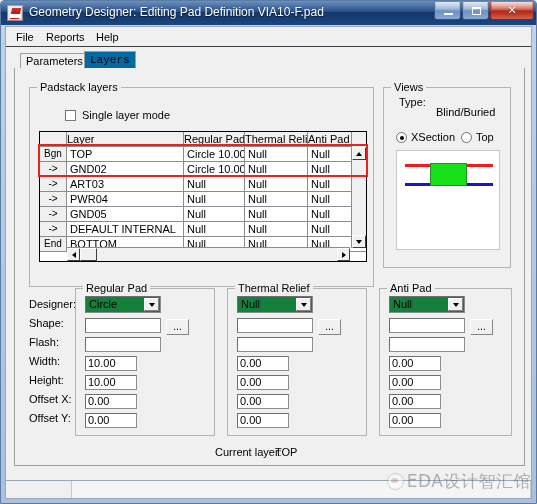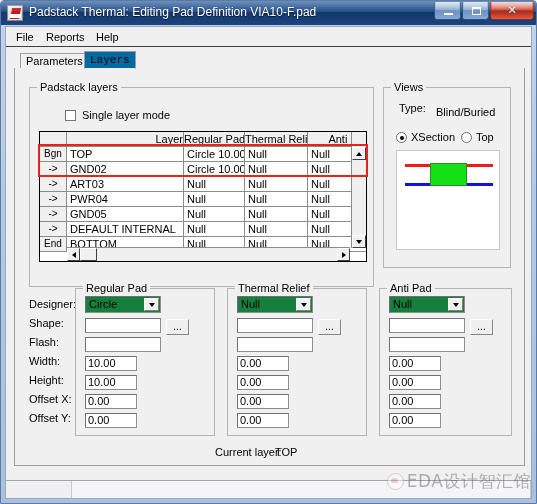--- a/index.html
+++ b/index.html
@@ -258,21 +258,21 @@
     background: #f0f0f0;
     border-bottom: 1px solid #8c8c8c;
     box-sizing: border-box;
   }
   .hcell {
     position: absolute;
     top: 0;
     height: 14px;
     line-height: 14px;
     font-size: 11px;
-    text-align: right;
+    text-align: left;
     border-right: 1px solid #8c8c8c;
     box-sizing: border-box;
     background: #f0f0f0;
     color: #000;
     overflow: hidden;
     white-space: nowrap;
   }
   .grow {
     position: absolute;
     left: 0;
@@ -518,21 +518,21 @@
 
 <div id="app">
 
   <div class="win-frame"></div>
 
   <div class="titlebar">
     <div class="title-icon">
       <div class="mark"></div>
       <div class="mark2"></div>
     </div>
-    <div class="title-text">Padstack Thermal: Editing Pad Definition VIA10-F.pad</div>
+    <div class="title-text">Geometry Designer: Editing Pad Definition VIA10-F.pad</div>
 
     <div class="winbtns">
       <div class="wbtn">
         <div class="gl"></div>
           <div class="min-bar"></div>
       </div>
       <div class="wbtn">
         <div class="gl"></div>
           <div class="max-sq"></div>
       </div>
@@ -650,21 +650,21 @@
             </div>
           </div>
         </div>
 
         <div class="annot-rect" style="left:8px; top:56px; width:330px; height:33px;"></div>
       </div>
 
       <div class="group" style="left:368px; top:19px; width:128px; height:181px;">
         <div class="glabel">Views</div>
 
-        <div class="kv-label" style="left:15px; top:14px;">Type:</div>
+        <div class="kv-label" style="left:15px; top:8px;">Type:</div>
         <div class="kv-label" style="left:52px; top:18px;">Blind/Buried</div>
 
         <div class="radio on" style="left:12px; top:44px;"></div>
         <div class="kv-label" style="left:27px; top:43px;">XSection</div>
 
         <div class="radio" style="left:77px; top:44px;"></div>
         <div class="kv-label" style="left:92px; top:43px;">Top</div>
 
         <div class="preview" style="left:12px; top:62px; width:104px; height:100px;">
           <div class="pv-line" style="left:8px; top:13px; width:88px; height:3px; background:#ee1c1c;"></div>

